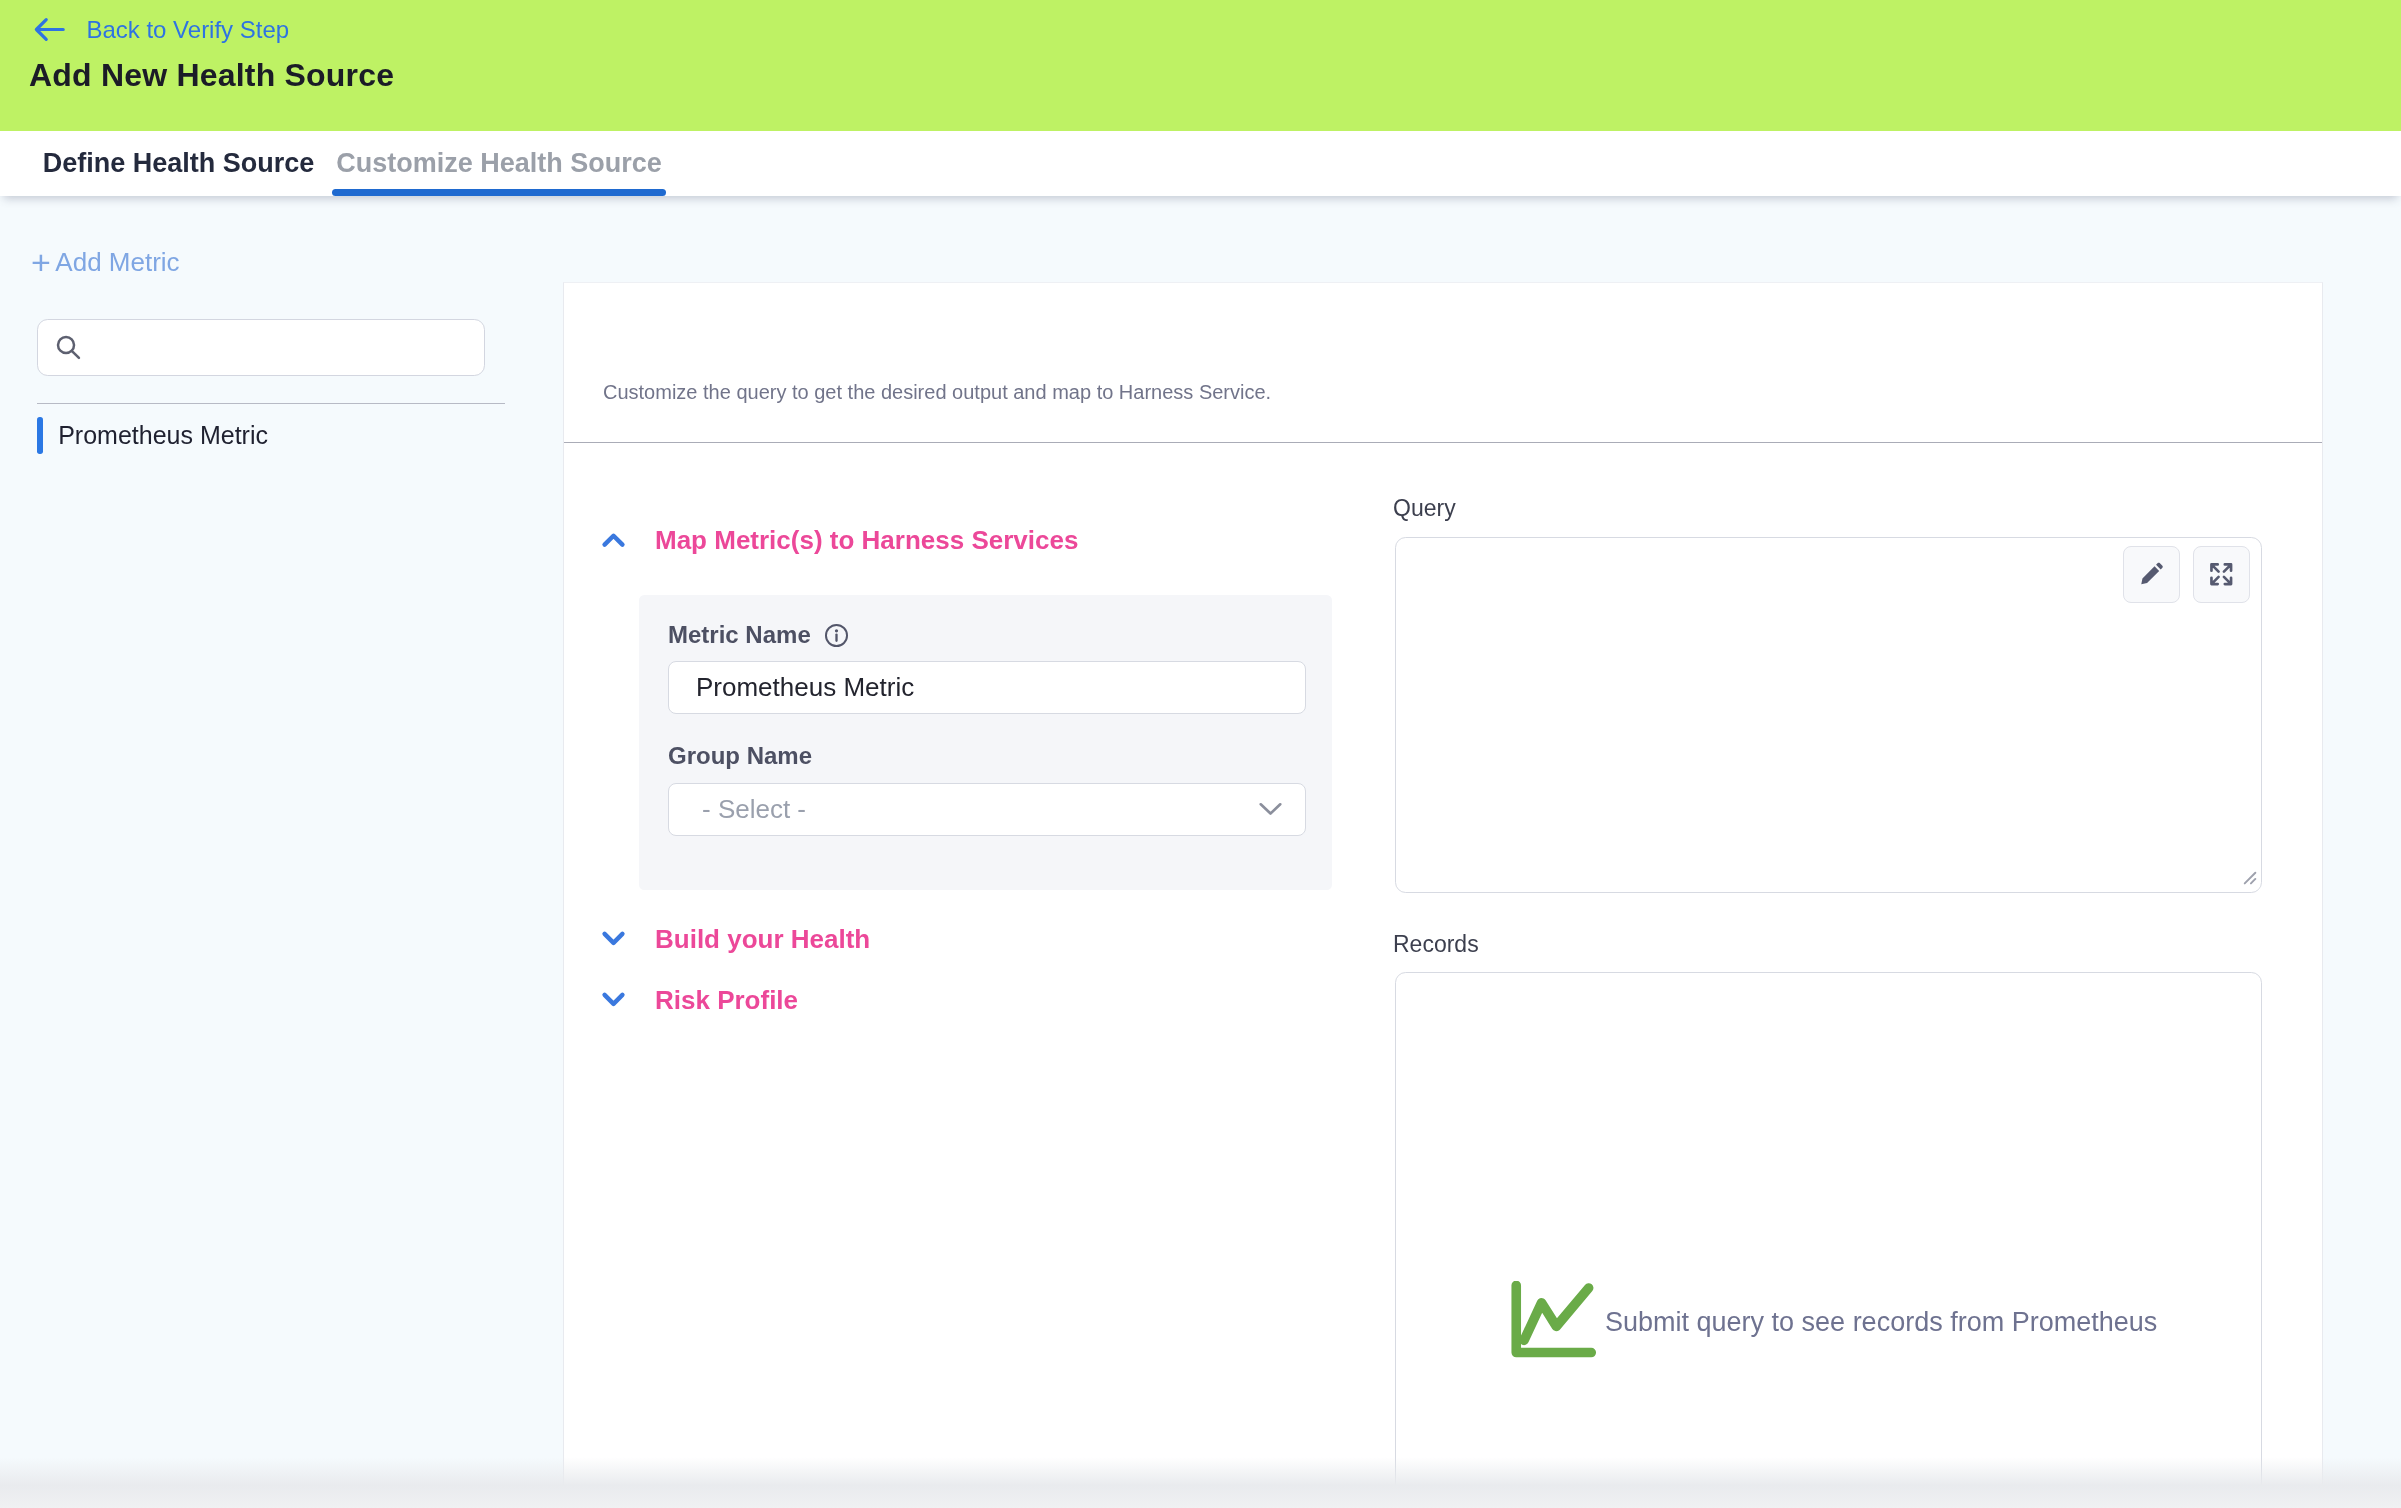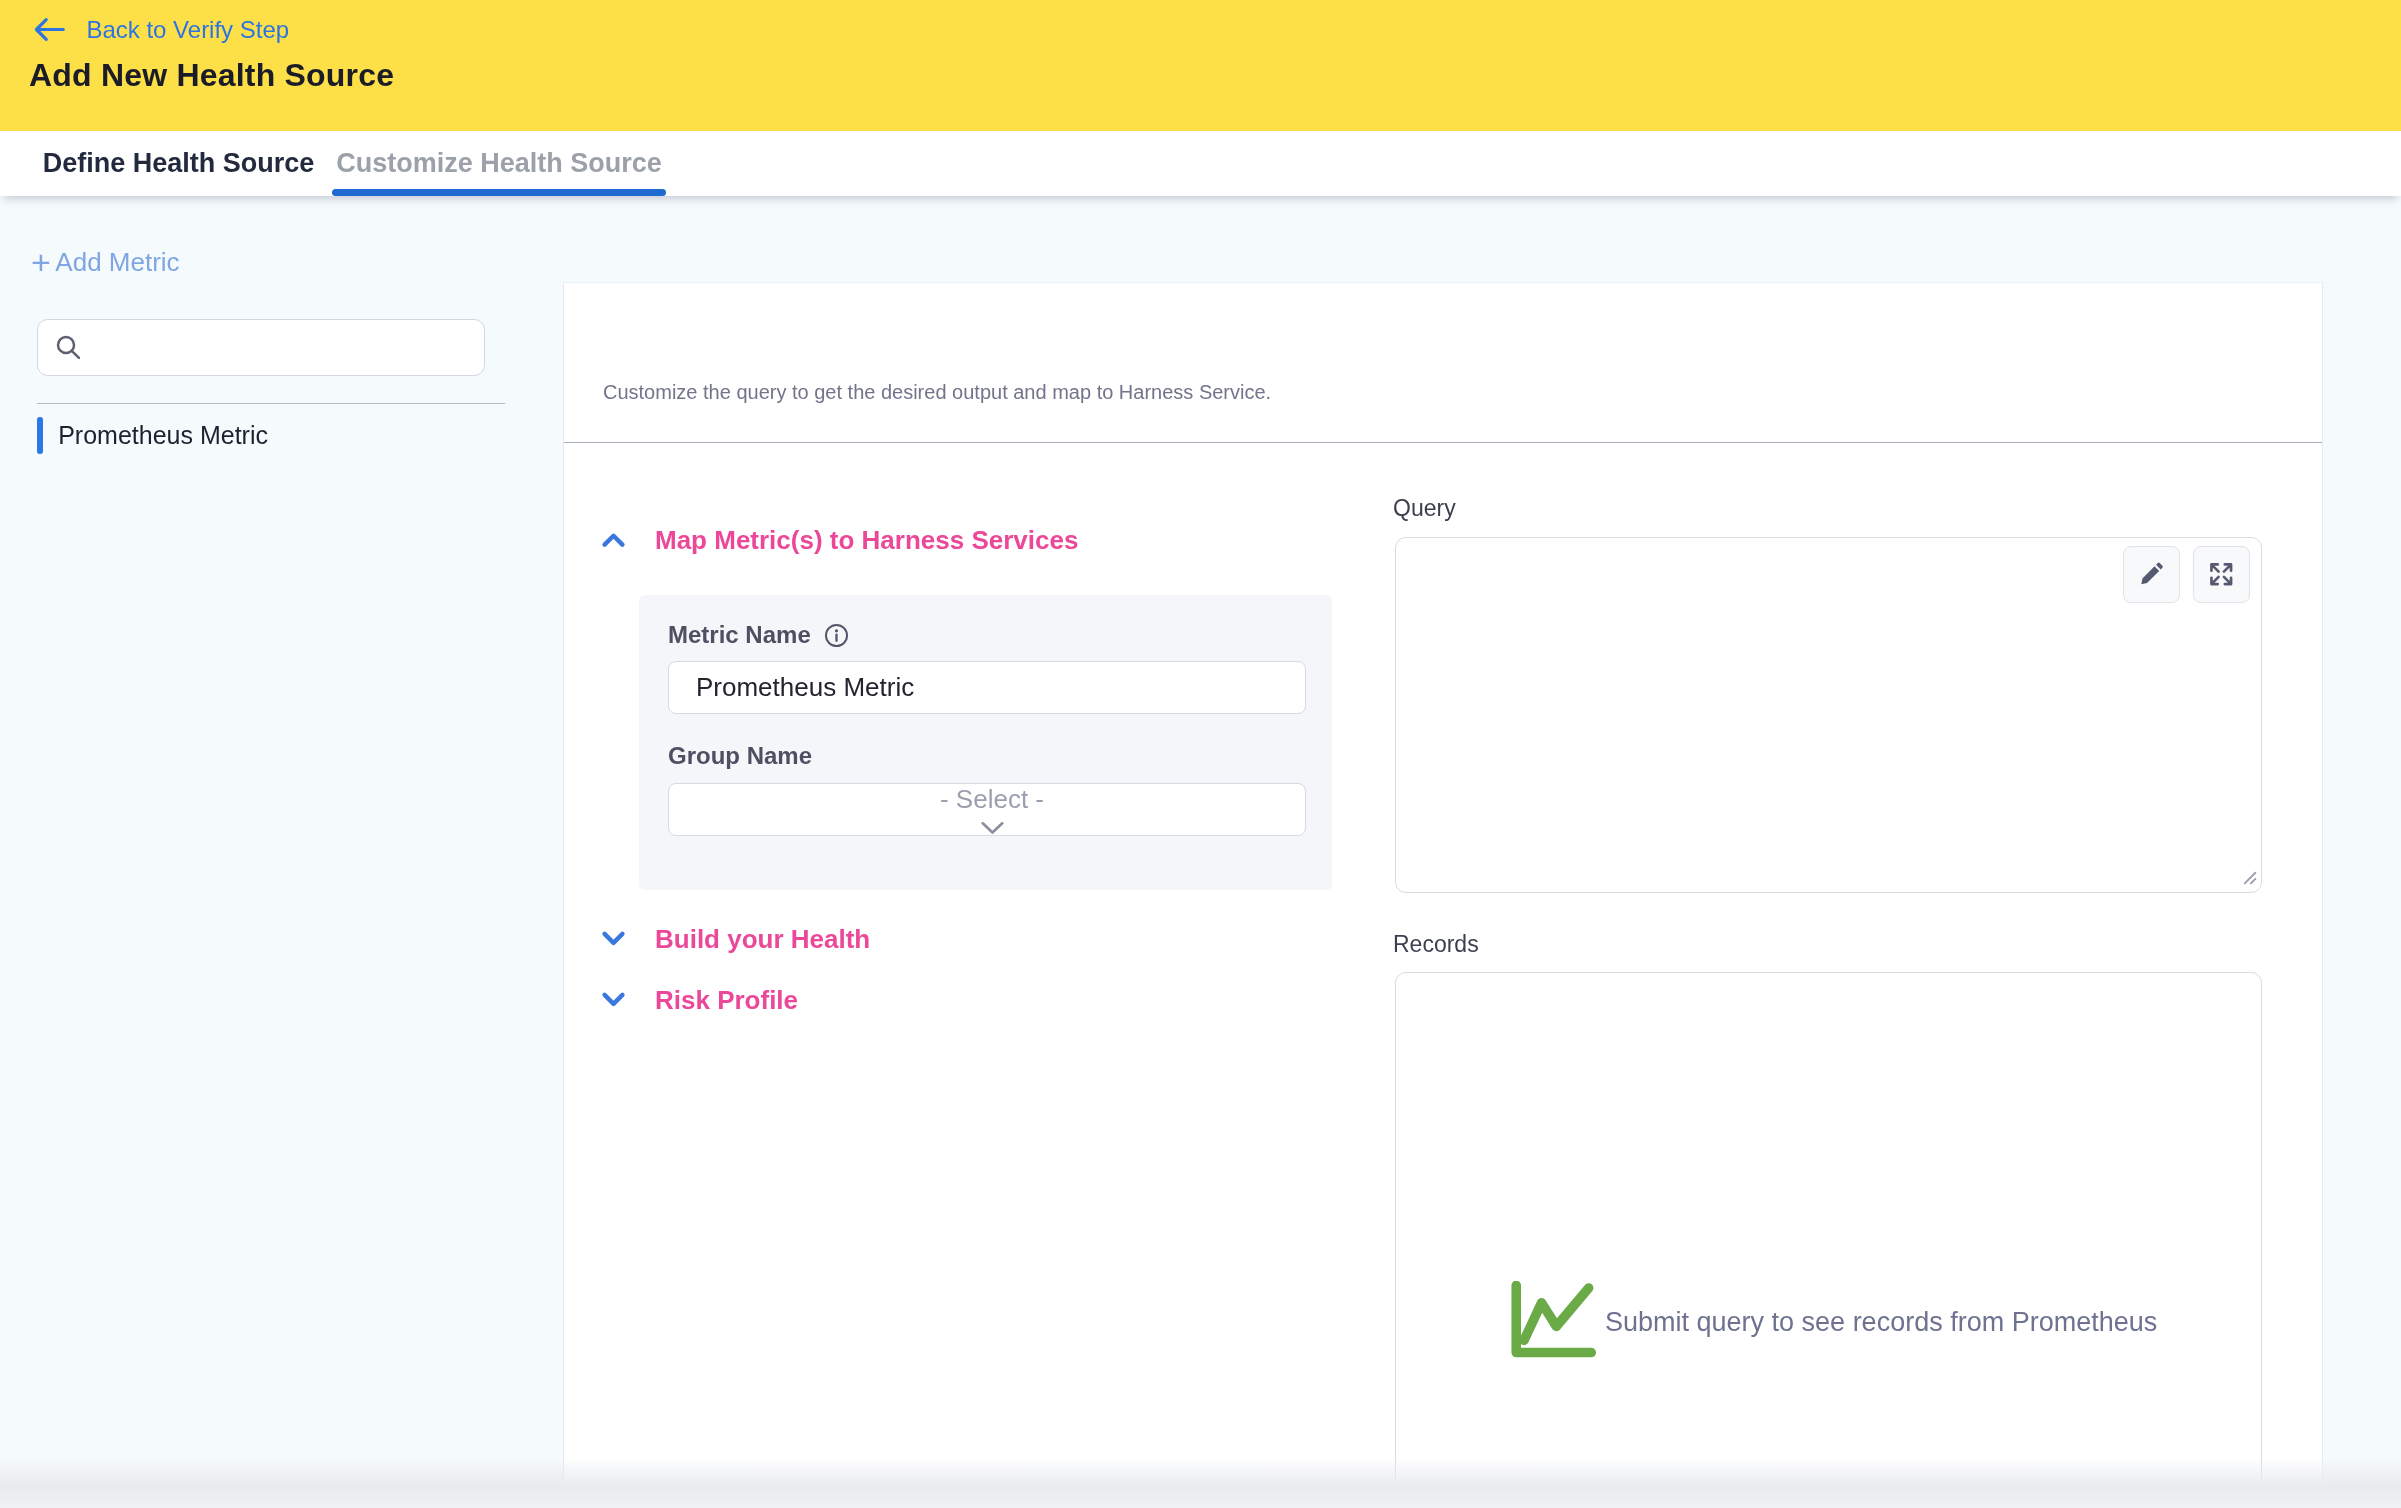--- a/index.html
+++ b/index.html
@@ -8,21 +8,21 @@
     width: 2401px; height: 1509px;
     font-family: "Liberation Sans", sans-serif;
     background: #f5fafd;
     overflow: hidden;
   }
   .stage { position: relative; width: 2401px; height: 1509px; background: #f5fafd; overflow: hidden; }
 
   
   .app-header {
     position: absolute; left: 0; top: 0; width: 100%; height: 155px;
-    background: #fde047; border-bottom: 0.9px solid #e3e4e9;
+    background: #bef264; border-bottom: 0.9px solid #e3e4e9;
   }
   .back-link {
     position: absolute; left: 31px; top: 12.5px; height: 34px;
     display: flex; align-items: center; gap: 21.4px;
     color: #2e73e2; font-size: 24px; font-weight: 500; cursor: pointer;
   }
   .page-title {
     position: absolute; left: 29px; top: 57px;
     font-size: 32px; font-weight: 700; color: #1b1c27; letter-spacing: 0.2px;
   }
@@ -108,21 +108,21 @@
   .text-input {
     position: absolute; left: 29px; top: 66px; width: 638px; height: 53px;
     background: #ffffff; border: 1.8px solid #d7dae2; border-radius: 8px;
     font-size: 26px; color: #23242e; padding: 0 21.4px 0 27px;
     font-family: "Liberation Sans", sans-serif; outline: none;
   }
   .select-input {
     position: absolute; left: 29px; top: 188px; width: 638px; height: 53px;
     background: #ffffff; border: 1.8px solid #d7dae2; border-radius: 8px;
     display: flex; align-items: center; justify-content: space-between;
-    padding: 0 23px 0 33px; cursor: pointer; flex-direction: column;
+    padding: 0 23px 0 33px; cursor: pointer;
   }
   .select-placeholder { font-size: 26px; color: #9aa0ad; }
 
   
   .query-label { position: absolute; left: 829px; top: 212px; font-size: 23px; font-weight: 500; color: #3c3f4e; }
   .query-wrap { position: absolute; left: 831px; top: 254px; width: 867px; height: 356px; }
   .query-area {
     position: absolute; inset: 0; background: #ffffff;
     border: 1.8px solid #d7dae2; border-radius: 10.7px;
   }

